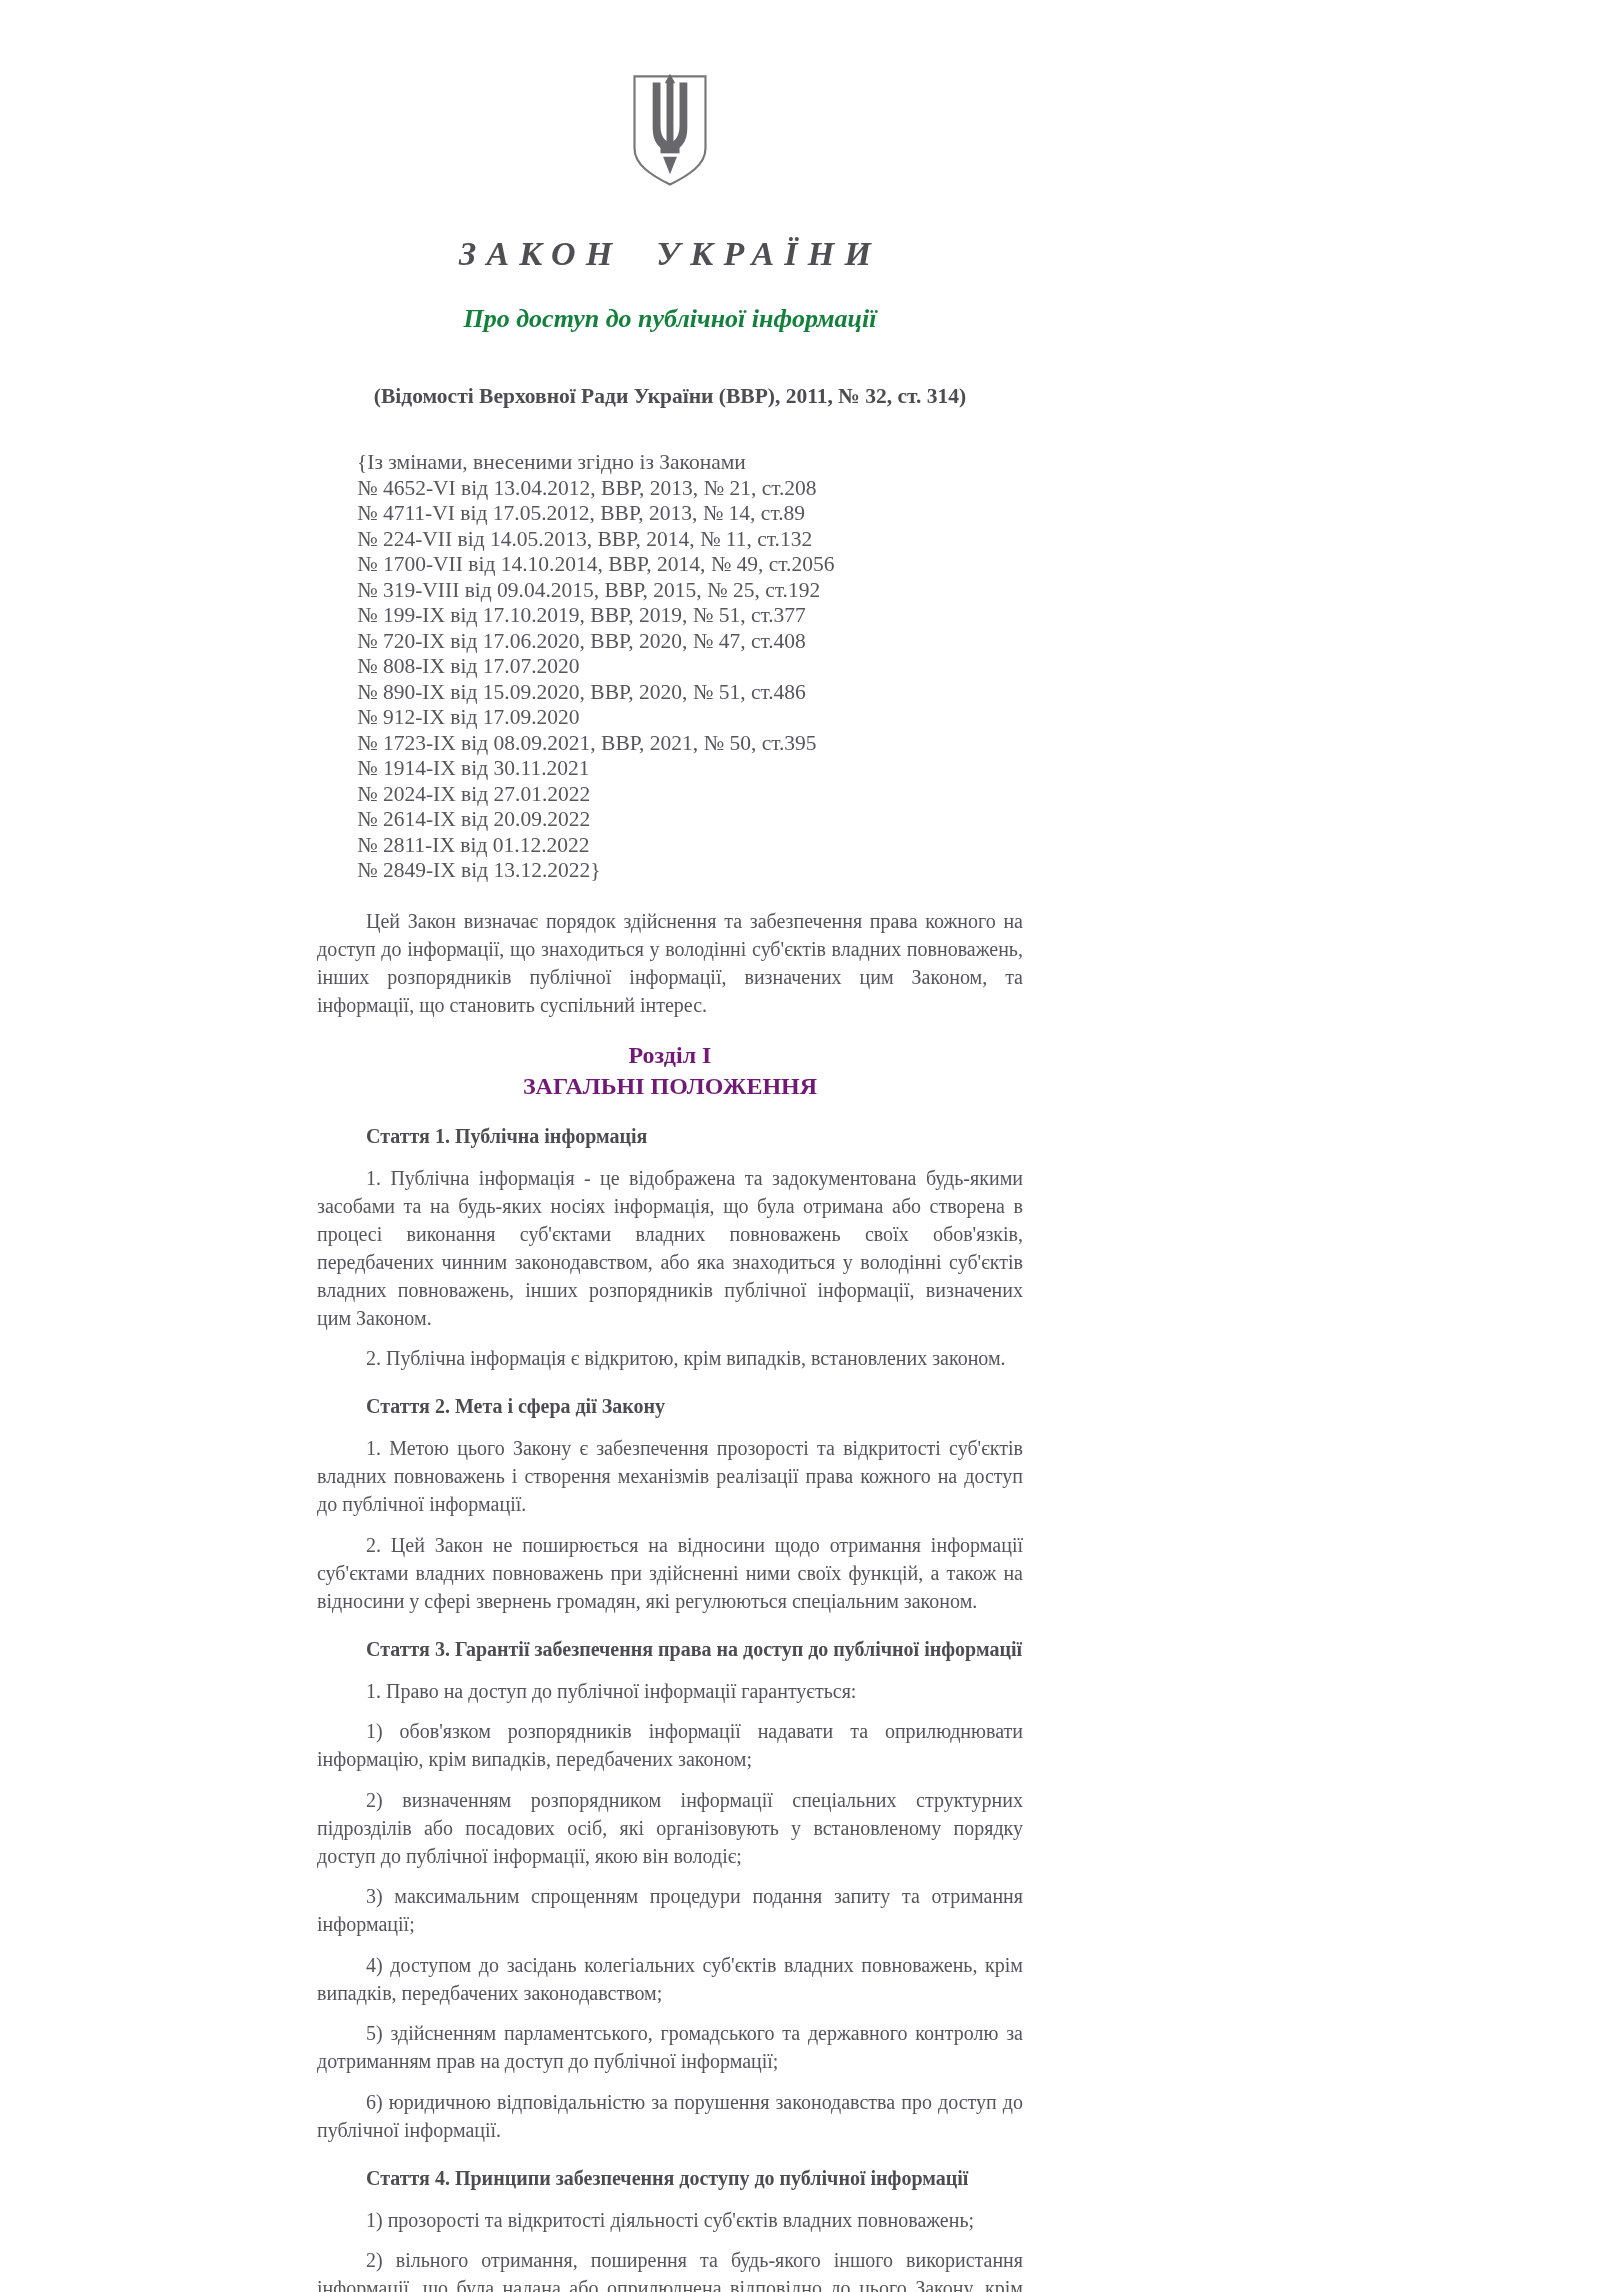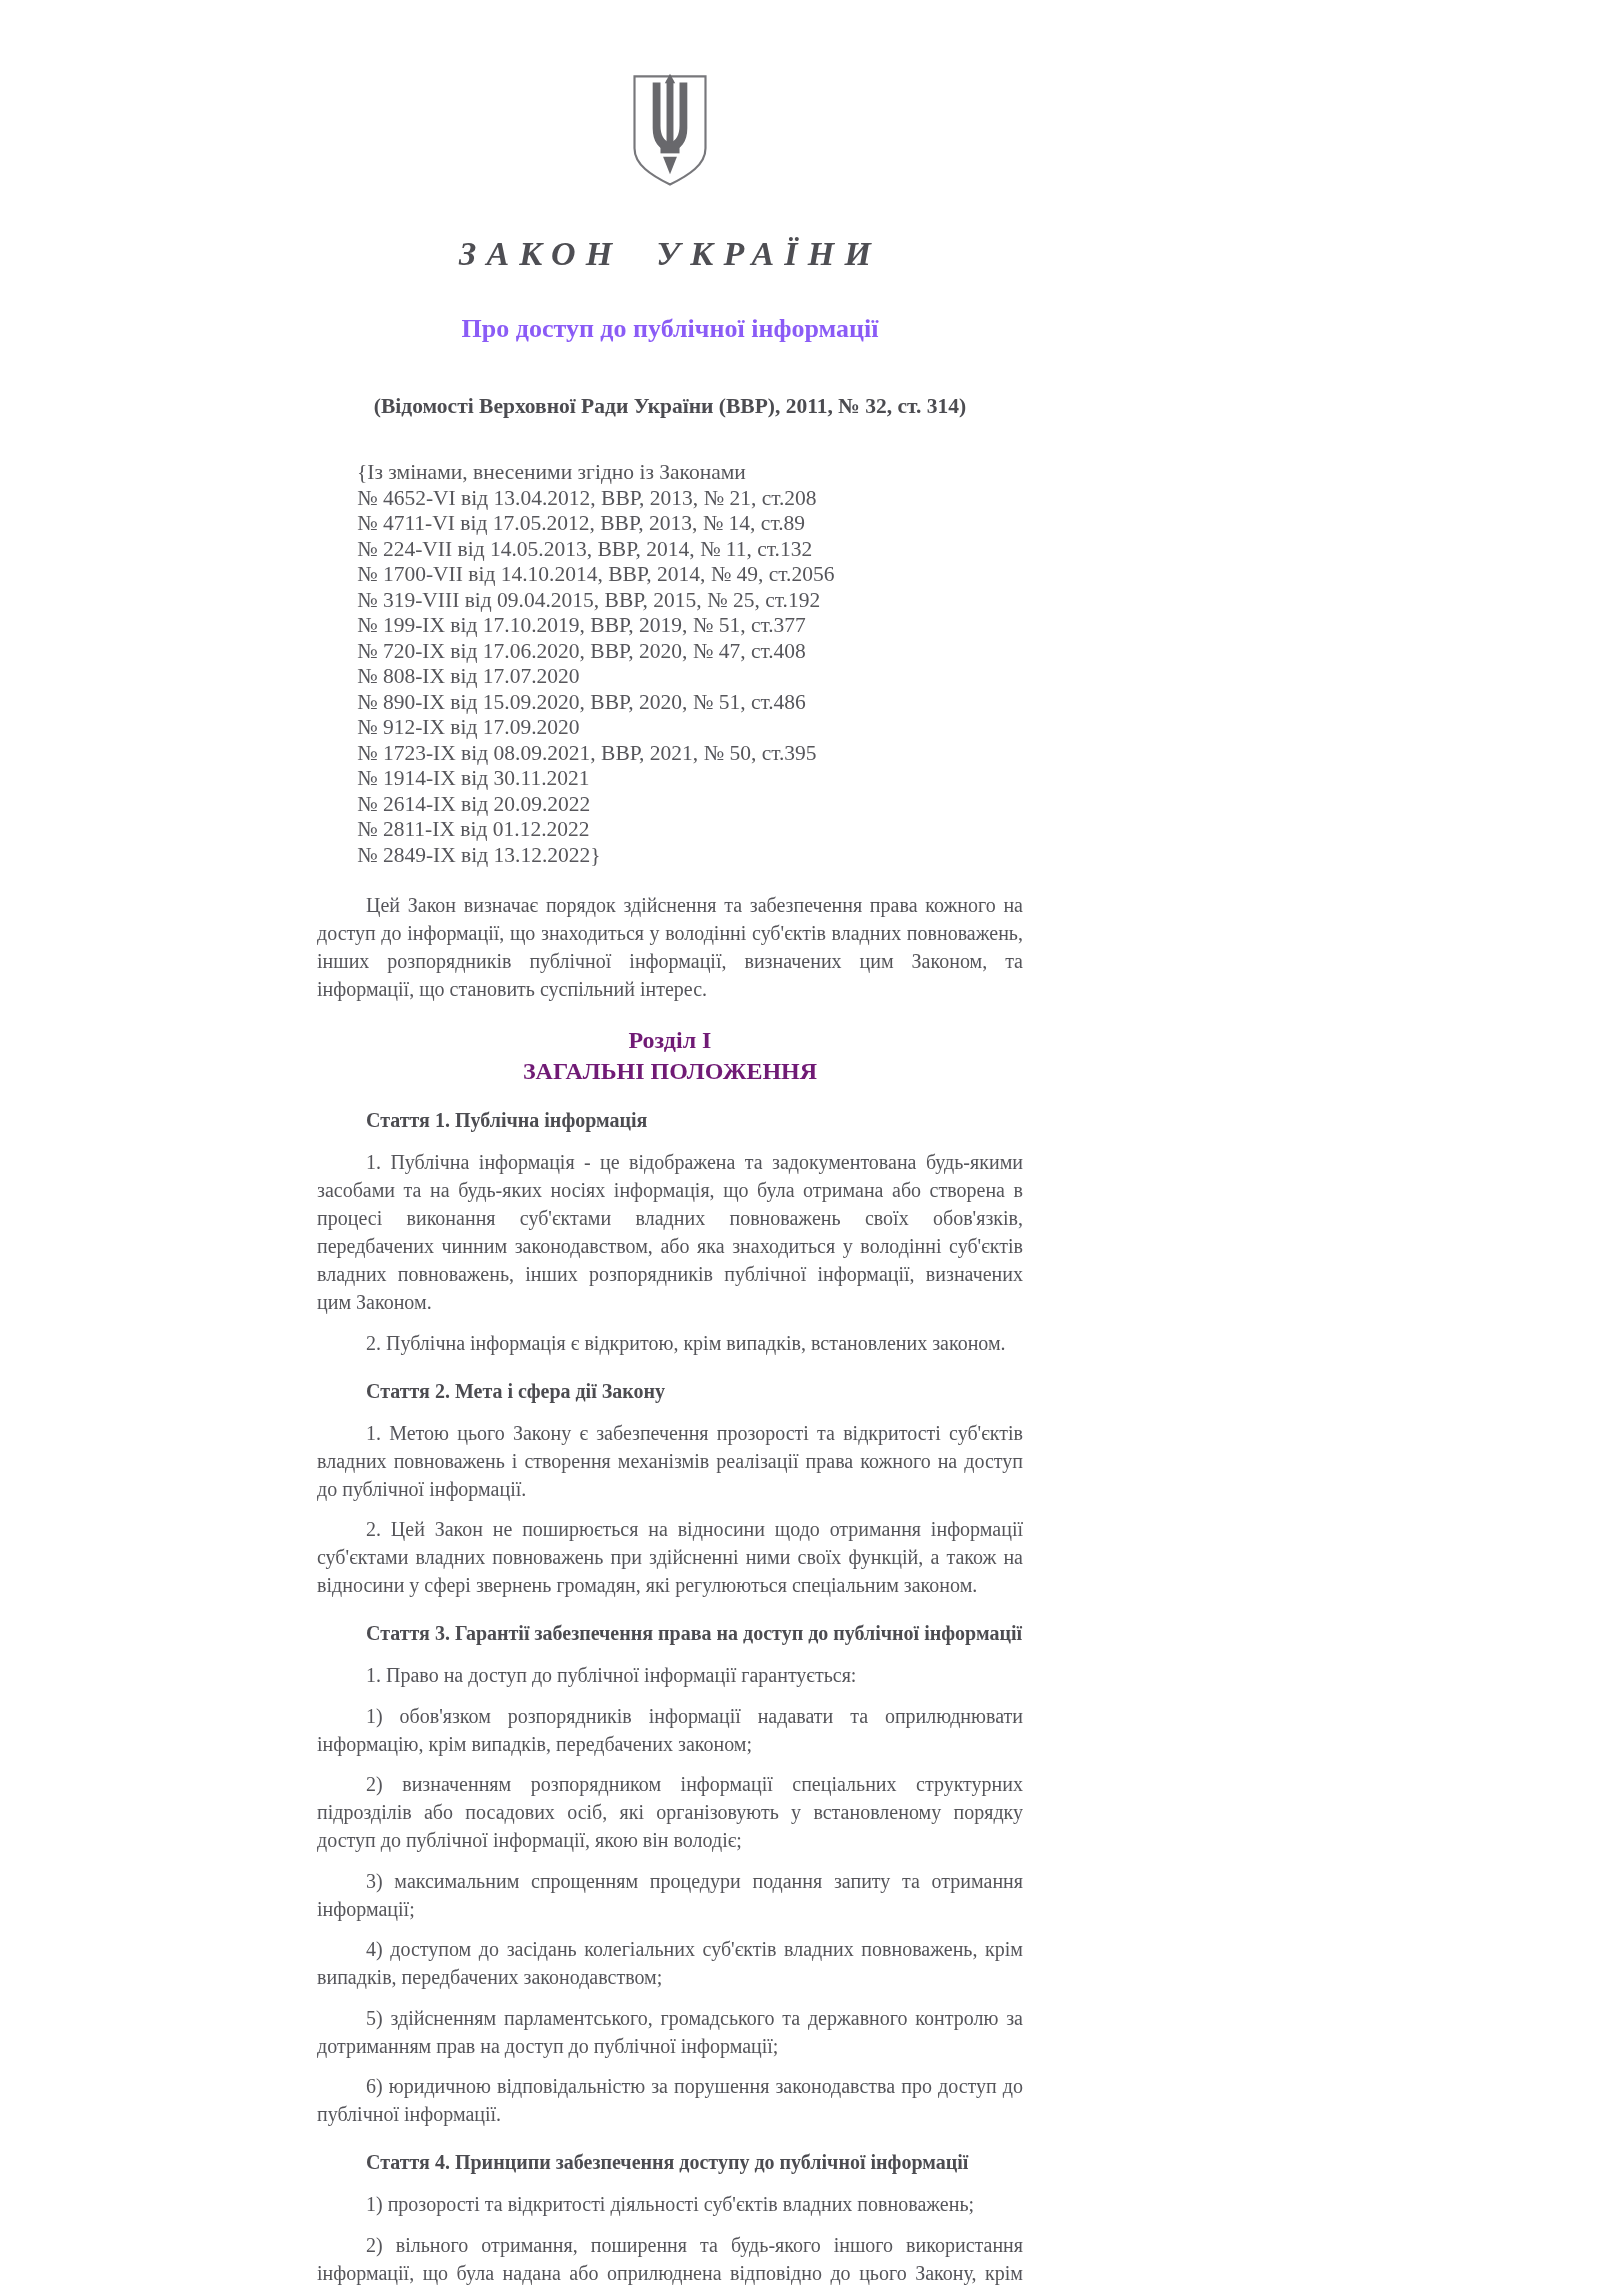--- a/index.html
+++ b/index.html
@@ -19,25 +19,26 @@
     margin-top: 47px;
     text-align: center;
     font-size: 34px;
     font-weight: bold;
     font-style: italic;
     letter-spacing: 0.30em;
     word-spacing: 0.45em;
     color: #4e4e53;
   }
   .doc-title {
-    margin-top: 41px;
+    margin-top: 31px;
     text-align: center;
     font-size: 26px;
     font-weight: bold;
-    color: #8b5cf6;
+    color: #15803d;
+    font-style: italic;
   }
   .gazette {
     margin-top: 50px;
     text-align: center;
     font-size: 21.5px;
     font-weight: bold;
     color: #4c4c51;
   }
   .amendments {
     margin-top: 41px;
@@ -107,20 +108,21 @@
     <div>№ 224-VII від 14.05.2013, ВВР, 2014, № 11, ст.132</div>
     <div>№ 1700-VII від 14.10.2014, ВВР, 2014, № 49, ст.2056</div>
     <div>№ 319-VIII від 09.04.2015, ВВР, 2015, № 25, ст.192</div>
     <div>№ 199-IX від 17.10.2019, ВВР, 2019, № 51, ст.377</div>
     <div>№ 720-IX від 17.06.2020, ВВР, 2020, № 47, ст.408</div>
     <div>№ 808-IX від 17.07.2020</div>
     <div>№ 890-IX від 15.09.2020, ВВР, 2020, № 51, ст.486</div>
     <div>№ 912-IX від 17.09.2020</div>
     <div>№ 1723-IX від 08.09.2021, ВВР, 2021, № 50, ст.395</div>
     <div>№ 1914-IX від 30.11.2021</div>
+    <div>№ 2024-IX від 27.01.2022</div>
     <div>№ 2614-IX від 20.09.2022</div>
     <div>№ 2811-IX від 01.12.2022</div>
     <div>№ 2849-IX від 13.12.2022}</div>
   </div>
 
   <div class="body-flow">
 
     <p>Цей Закон визначає порядок здійснення та забезпечення права кожного на доступ до інформації, що знаходиться у володінні суб'єктів владних повноважень, інших розпорядників публічної інформації, визначених цим Законом, та інформації, що становить суспільний інтерес.</p>
 
     <div class="section-head">

